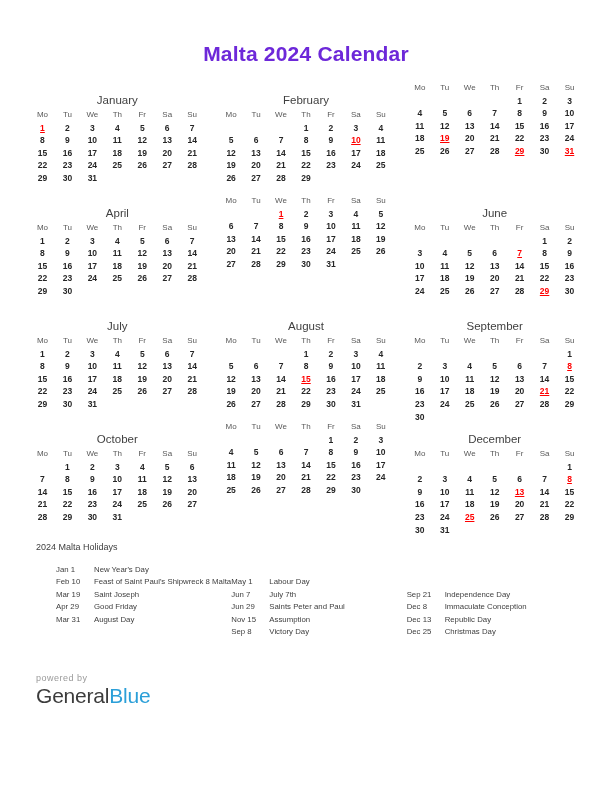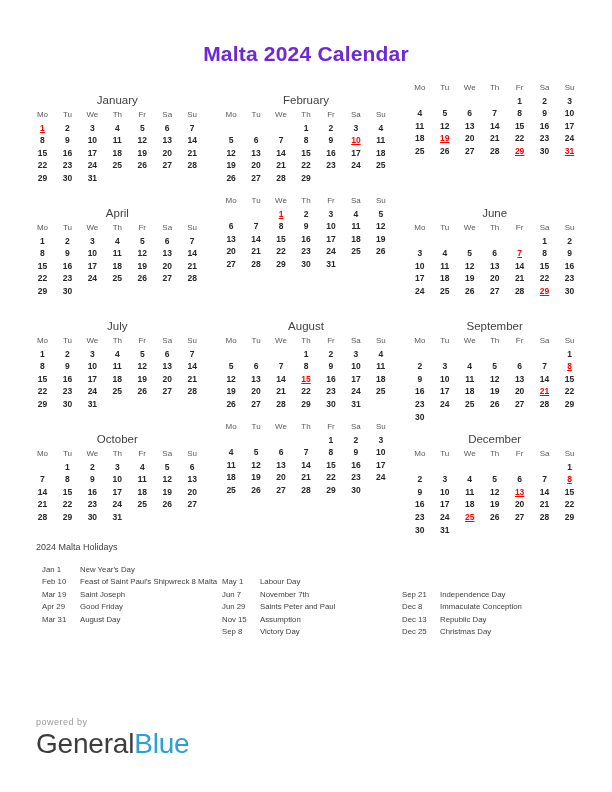--- a/index.html
+++ b/index.html
@@ -56,44 +56,44 @@
   .holidays-section {
     margin: 10px 30px 0 36px;
   }
   .holidays-title {
     font-size: 9px;
     color: #404040;
     margin-bottom: 12px;
   }
   .holiday-columns {
     display: flex;
-    margin-left: 6px;
+    margin-left: 20px;
   }
   .holiday-col { width: 188px; }
   .holiday-row {
     display: flex;
     height: 12.4px;
     line-height: 12.4px;
     font-size: 7.8px;
     color: #404040;
   }
   .holiday-date { width: 38px; flex: none; }
   .holiday-name { flex: 1; white-space: nowrap; }
   .footer {
     position: absolute;
     left: 36px;
-    top: 717px;
+    top: 673px;
   }
   .powered-by {
     font-size: 9px;
     color: #9a9a9a;
     letter-spacing: 0.5px;
     margin-bottom: 1px;
   }
-  .brand { font-size: 28px; letter-spacing: -0.2px; }
+  .brand { font-size: 21px; letter-spacing: -0.2px; }
   .brand-general { color: #3c3c3c; }
   .brand-blue { color: #2b9fd8; }
 </style>
 </head>
 <body>
 
 <div class="page-title">Malta 2024 Calendar</div>
 
 <div class="months-grid">
     <div class="month">
@@ -664,21 +664,21 @@
           <span class="holiday-name">August Day</span>
         </div>
       </div>
       <div class="holiday-col" style="padding-top: 12.4px;">
         <div class="holiday-row">
           <span class="holiday-date">May 1</span>
           <span class="holiday-name">Labour Day</span>
         </div>
         <div class="holiday-row">
           <span class="holiday-date">Jun 7</span>
-          <span class="holiday-name">November 7th</span>
+          <span class="holiday-name">July 7th</span>
         </div>
         <div class="holiday-row">
           <span class="holiday-date">Jun 29</span>
           <span class="holiday-name">Saints Peter and Paul</span>
         </div>
         <div class="holiday-row">
           <span class="holiday-date">Nov 15</span>
           <span class="holiday-name">Assumption</span>
         </div>
         <div class="holiday-row">

